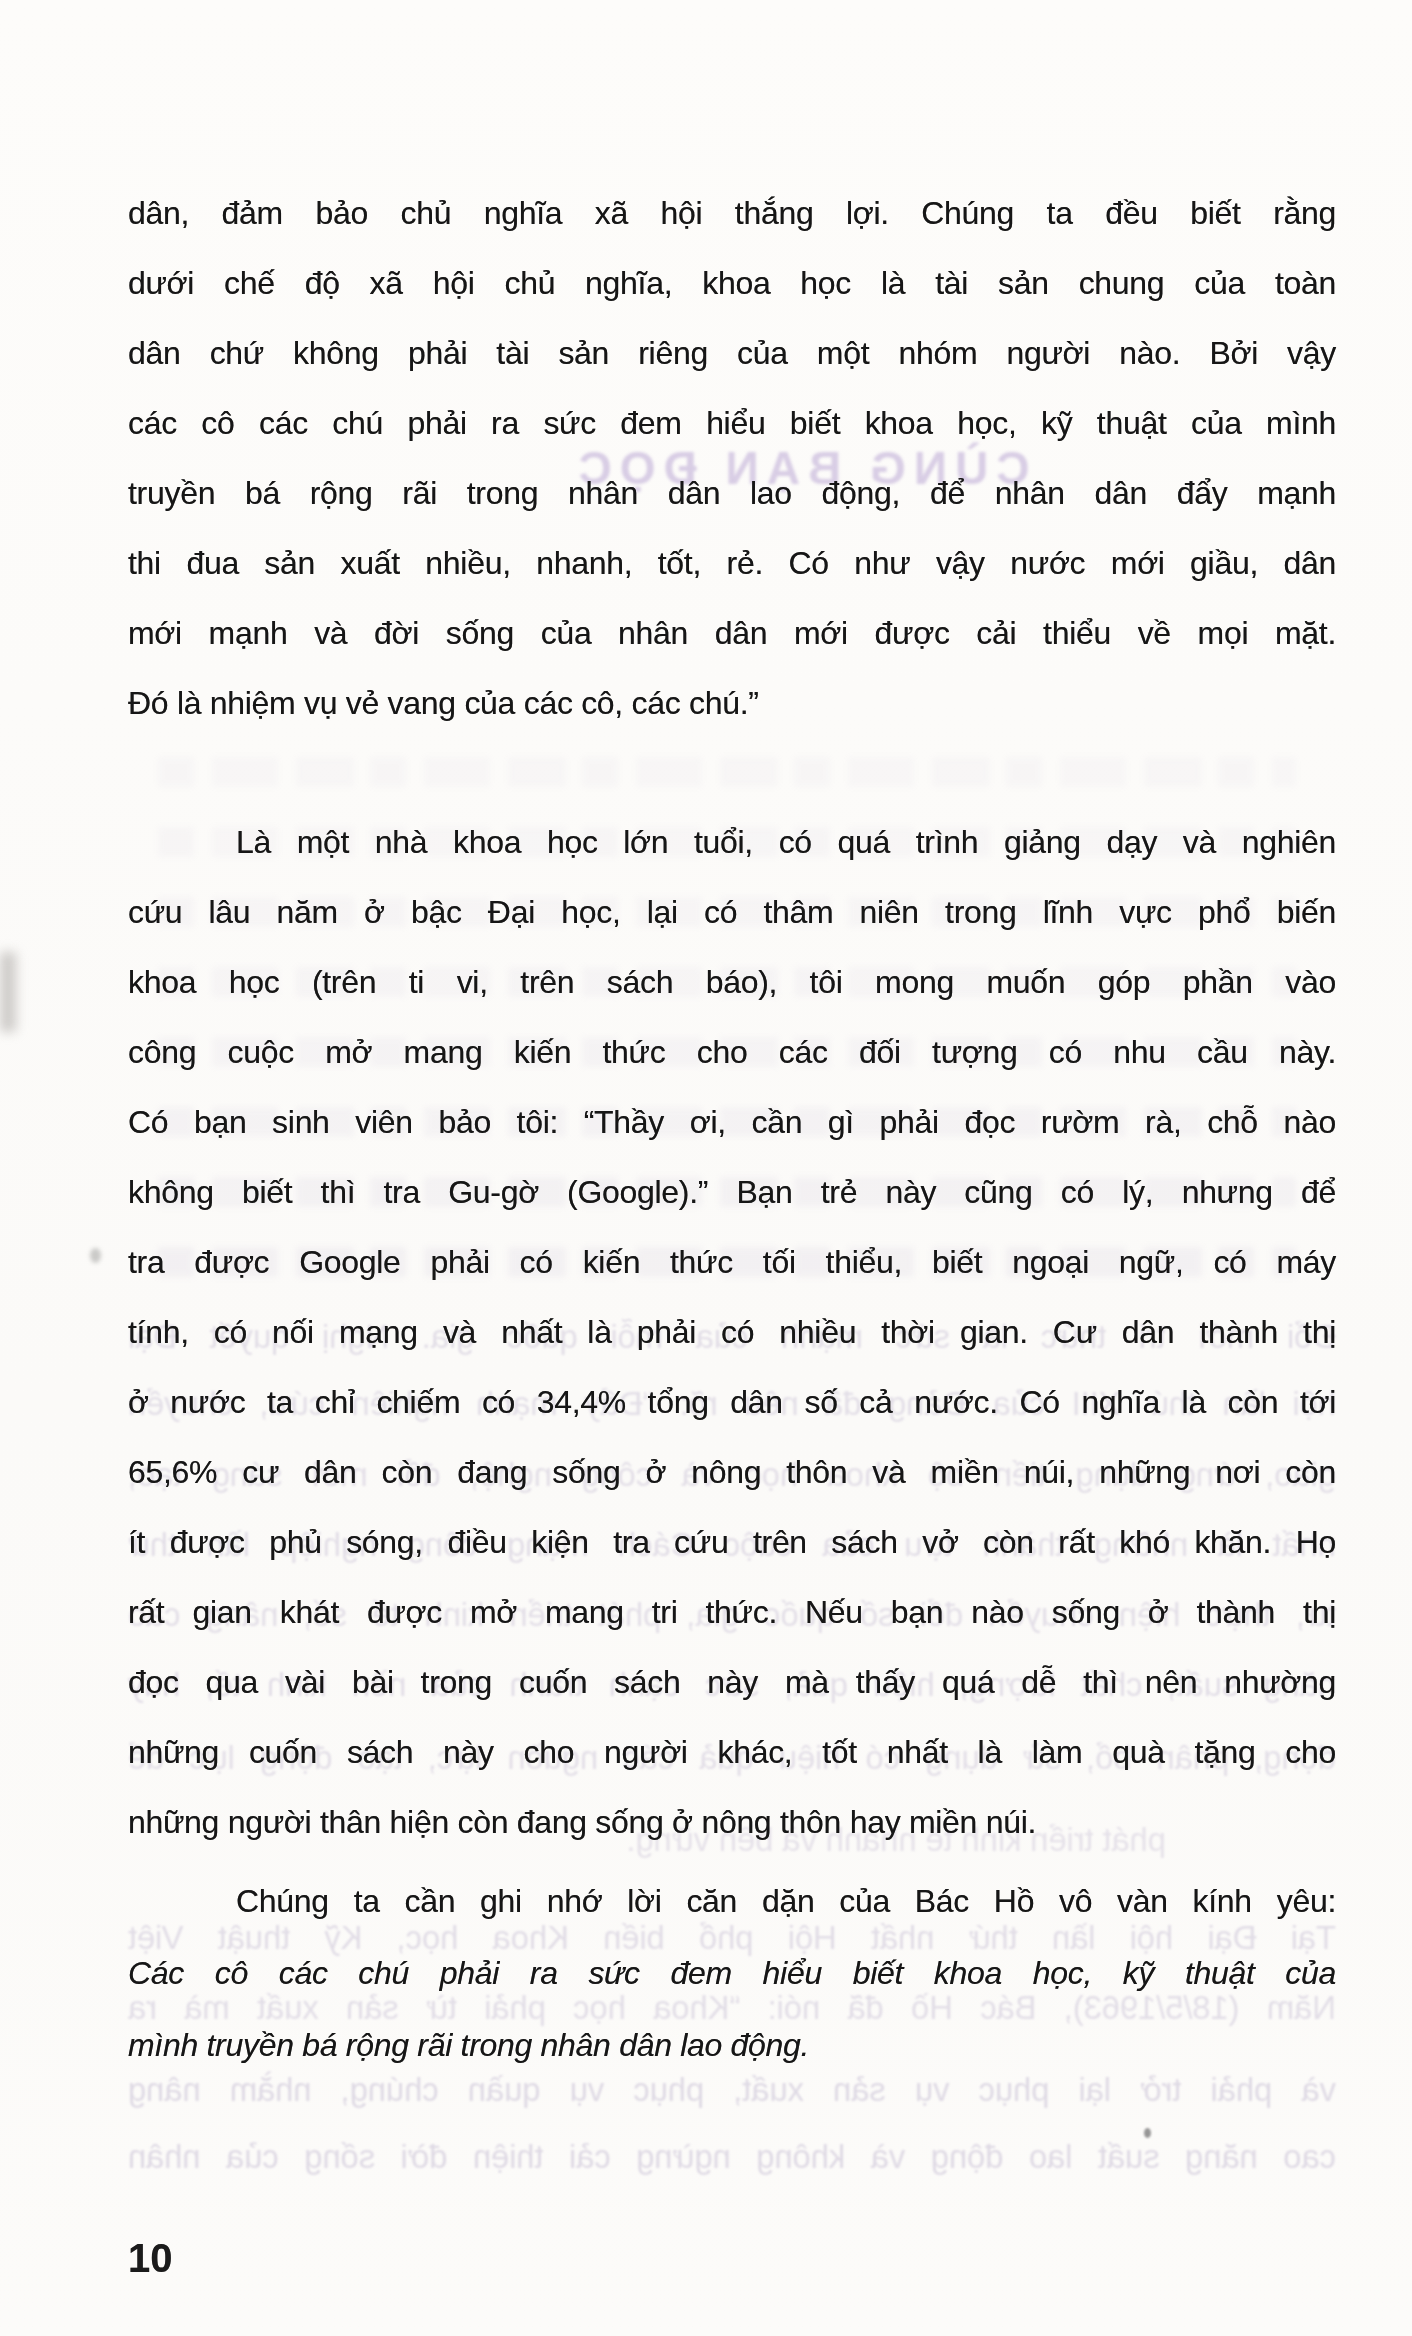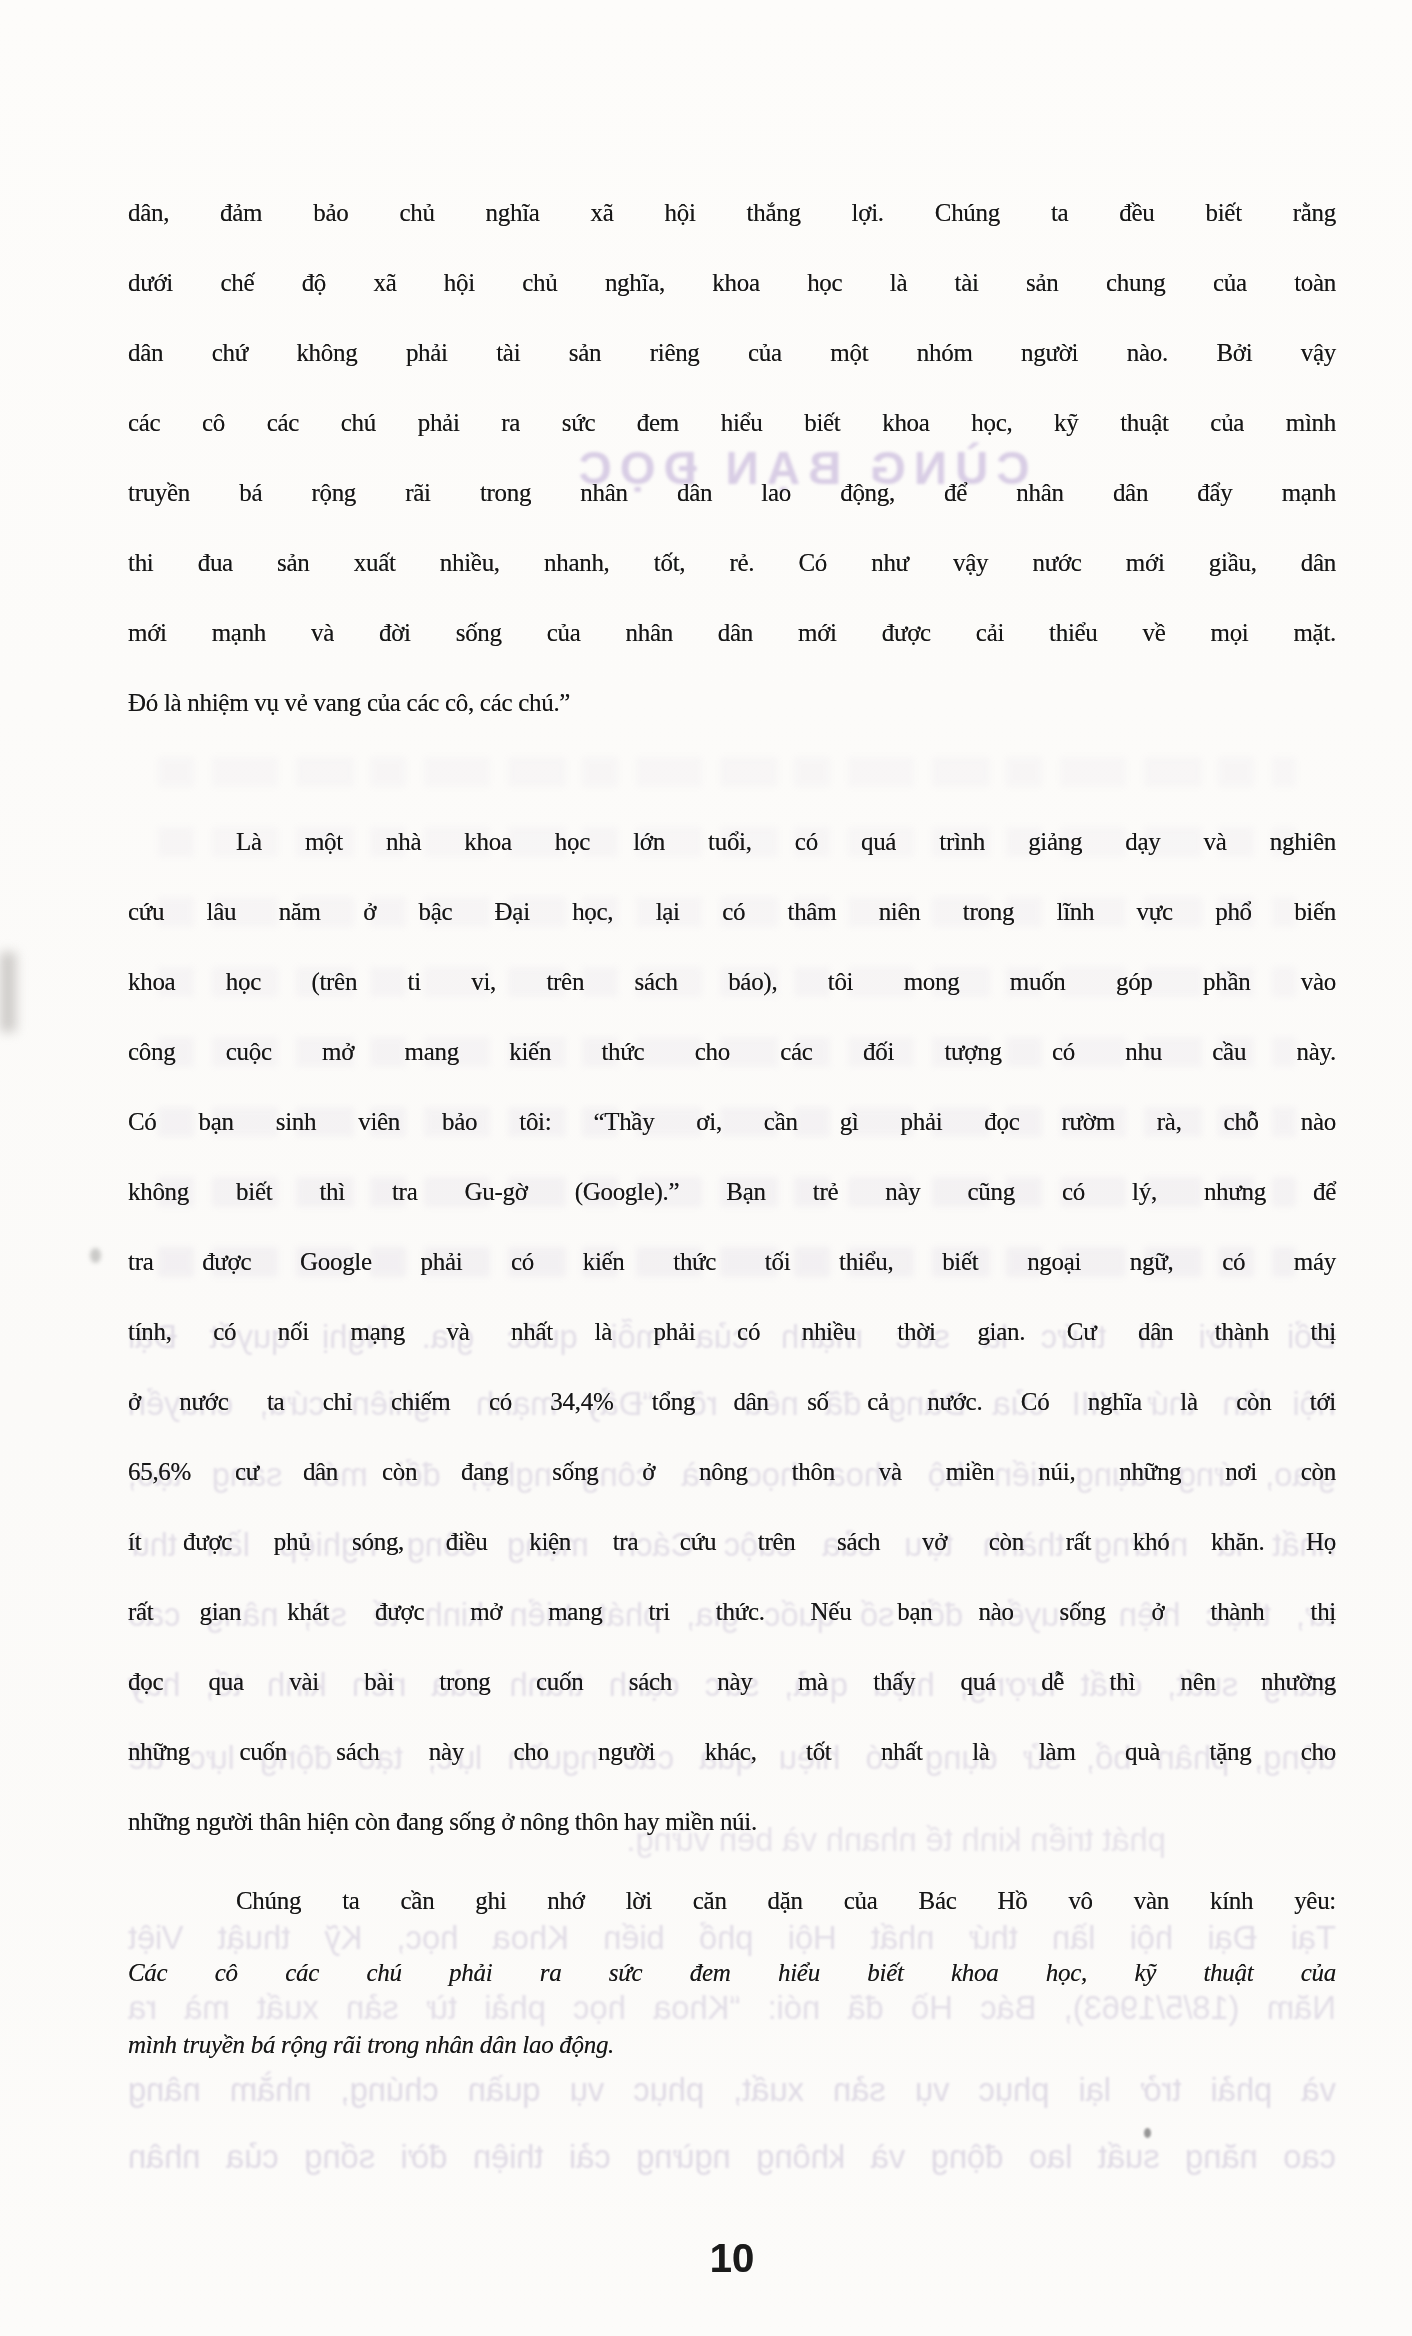--- a/index.html
+++ b/index.html
@@ -7,34 +7,33 @@
   body{
     width:1412px;height:2336px;position:relative;overflow:hidden;
     background:#fcfbf9;
     font-family:"Liberation Sans","DejaVu Sans",sans-serif;
   }
   .page{position:absolute;inset:0;background:linear-gradient(180deg,#fdfcfa 0%,#fbfaf8 60%,#fcfbf9 100%);}
 
   
   .para{position:absolute;left:128px;width:1208px;}
   .line{
-    height:70px;line-height:70px;font-size:25px;letter-spacing:-0.3px;
+    height:70px;line-height:70px;font-size:32px;letter-spacing:-0.3px;
     color:#161616;text-align:justify;text-align-last:left;
     text-shadow:0 0 0.6px rgba(0,0,0,0.55);
     white-space:normal;
-    font-family:Liberation Serif, serif;
   }
   .line.jl{text-align-last:justify;}
   .line.ind{padding-left:108px;box-sizing:border-box;}
   .line.it{font-style:italic;}
   #p3 .line{height:72px;line-height:72px;}
 
   .page-number{
     position:absolute;left:128px;width:1208px;top:2236px;height:52px;
-    text-align:center;font-size:40px;font-weight:bold;color:#1b1b1b;
+    text-align:left;font-size:40px;font-weight:bold;color:#1b1b1b;
     text-shadow:0 0 0.5px rgba(0,0,0,0.5);
   }
 
   
   .bleed-layer{position:absolute;left:128px;top:0;width:1208px;height:2336px;pointer-events:none;}
   .bleed-heading{
     position:absolute;left:412px;top:437px;width:520px;height:62px;line-height:62px;
     transform:scaleX(-1);
     color:#b49fd0;opacity:0.5;filter:blur(1.5px);
     font-size:46px;font-weight:bold;letter-spacing:8px;text-align:center;

